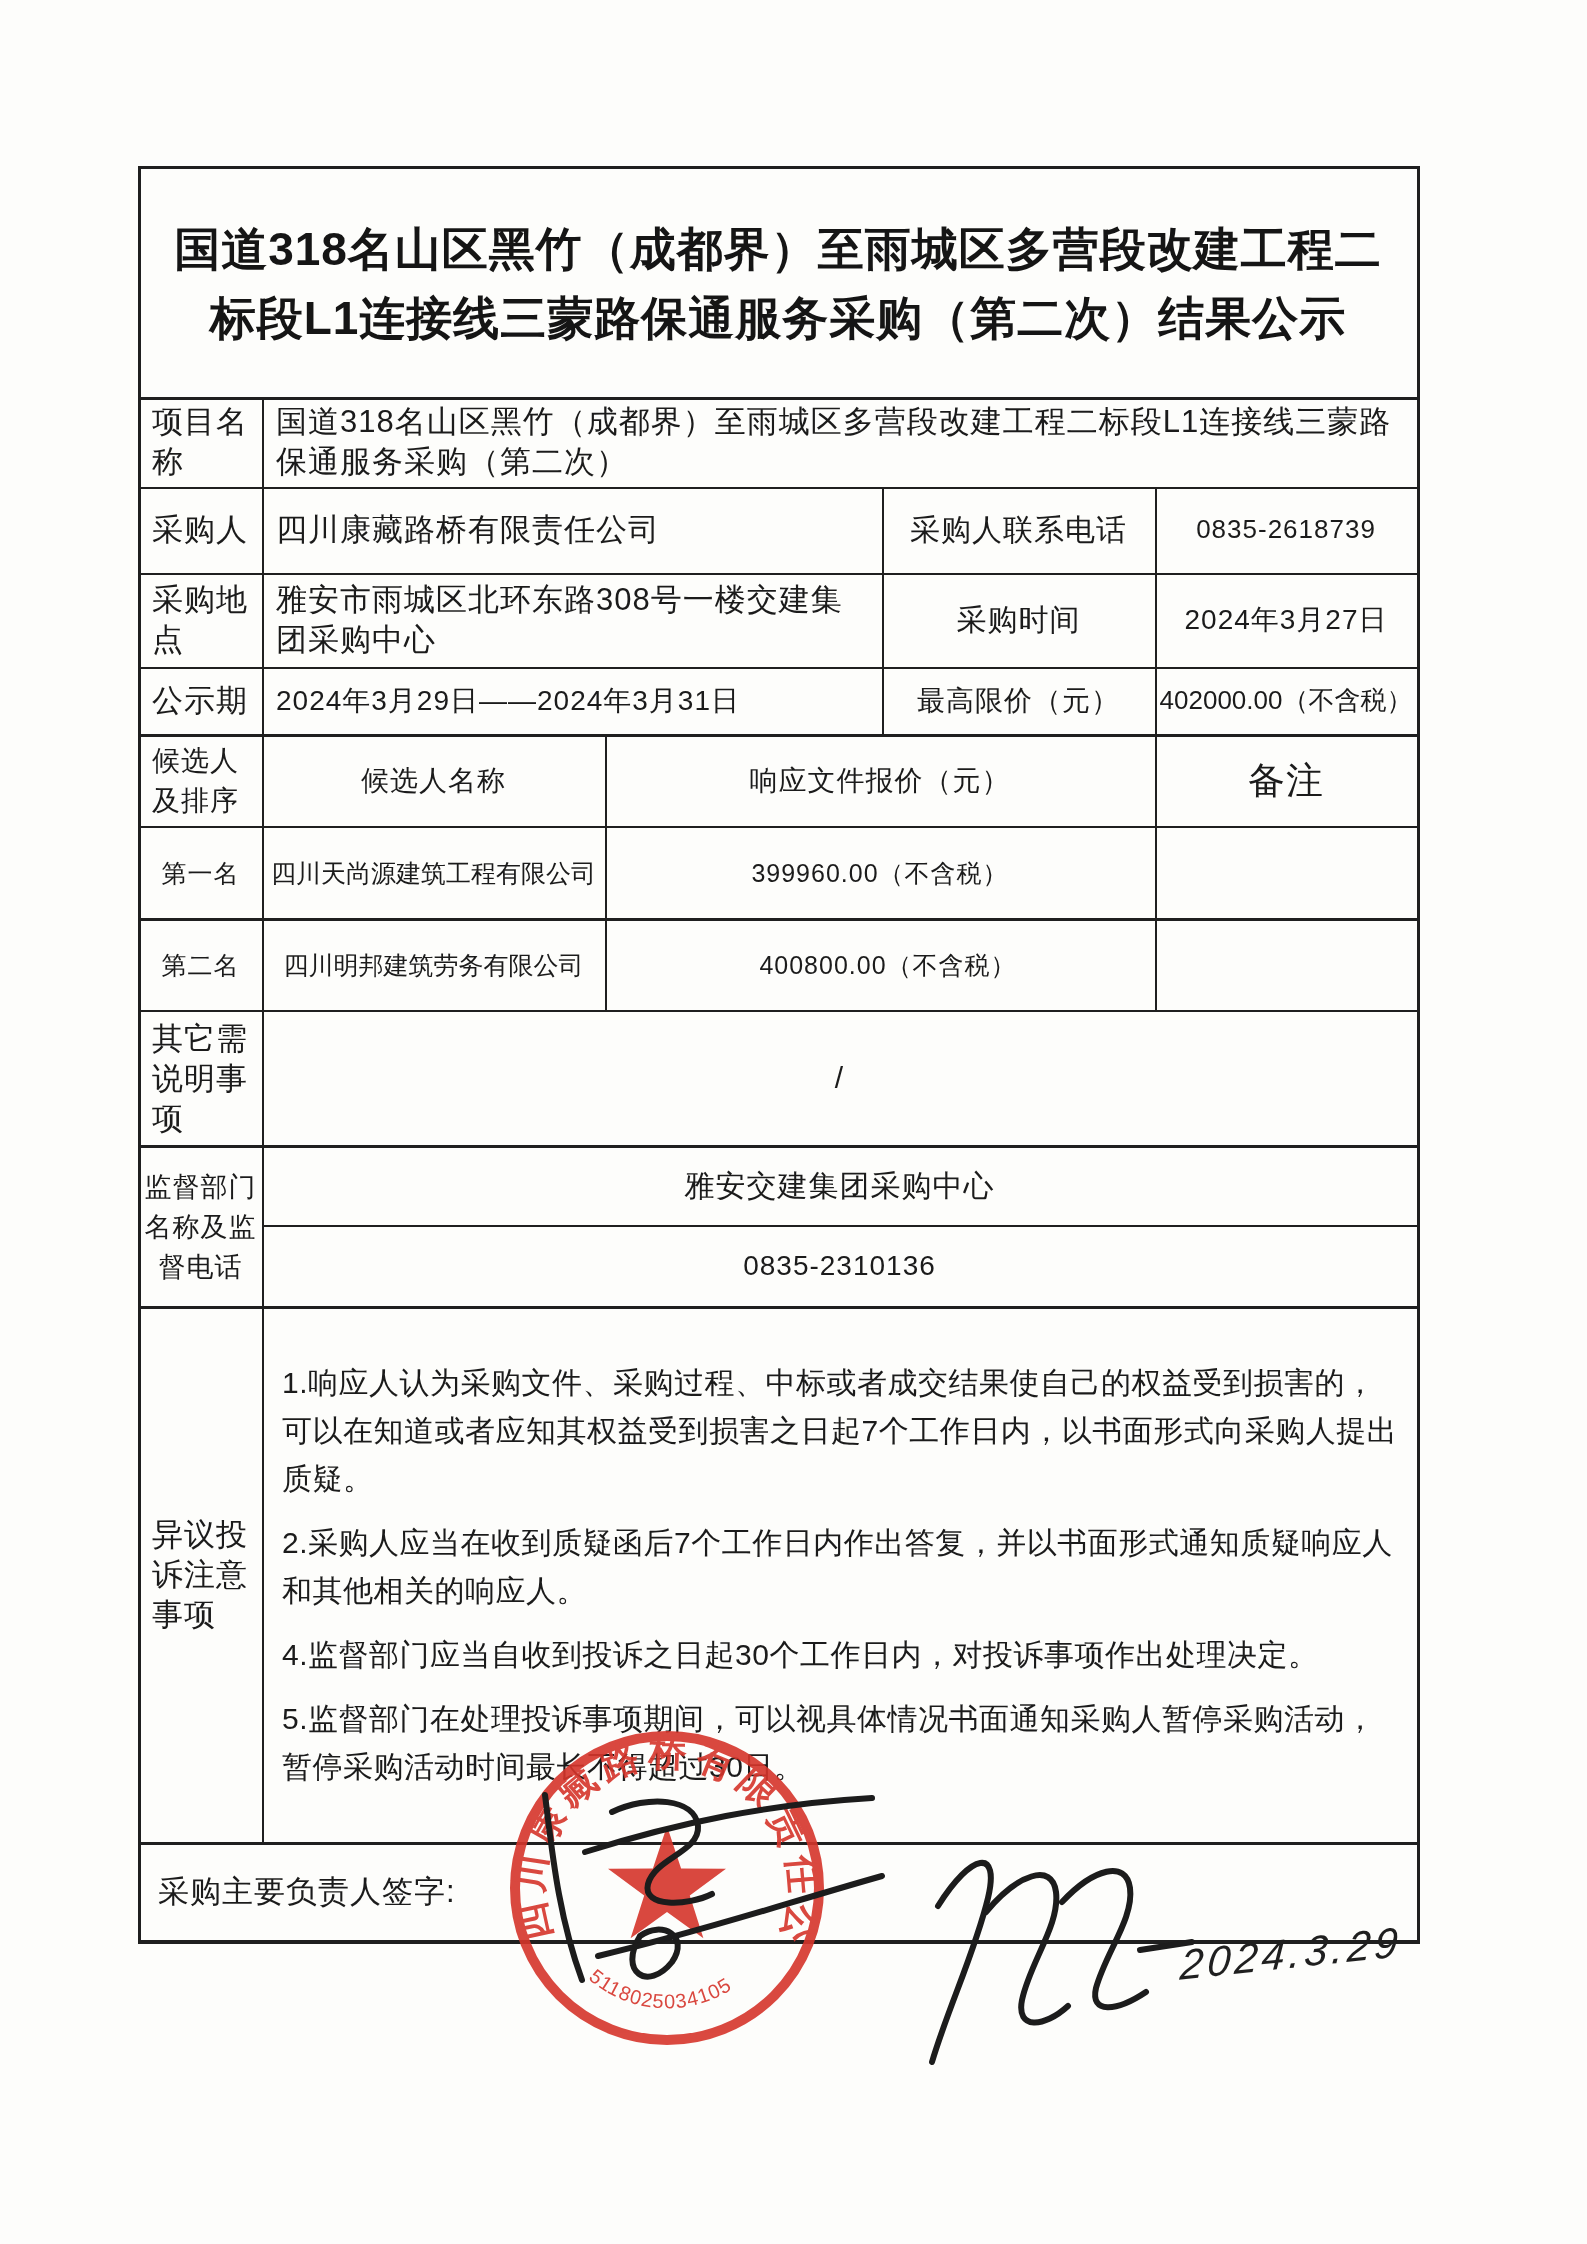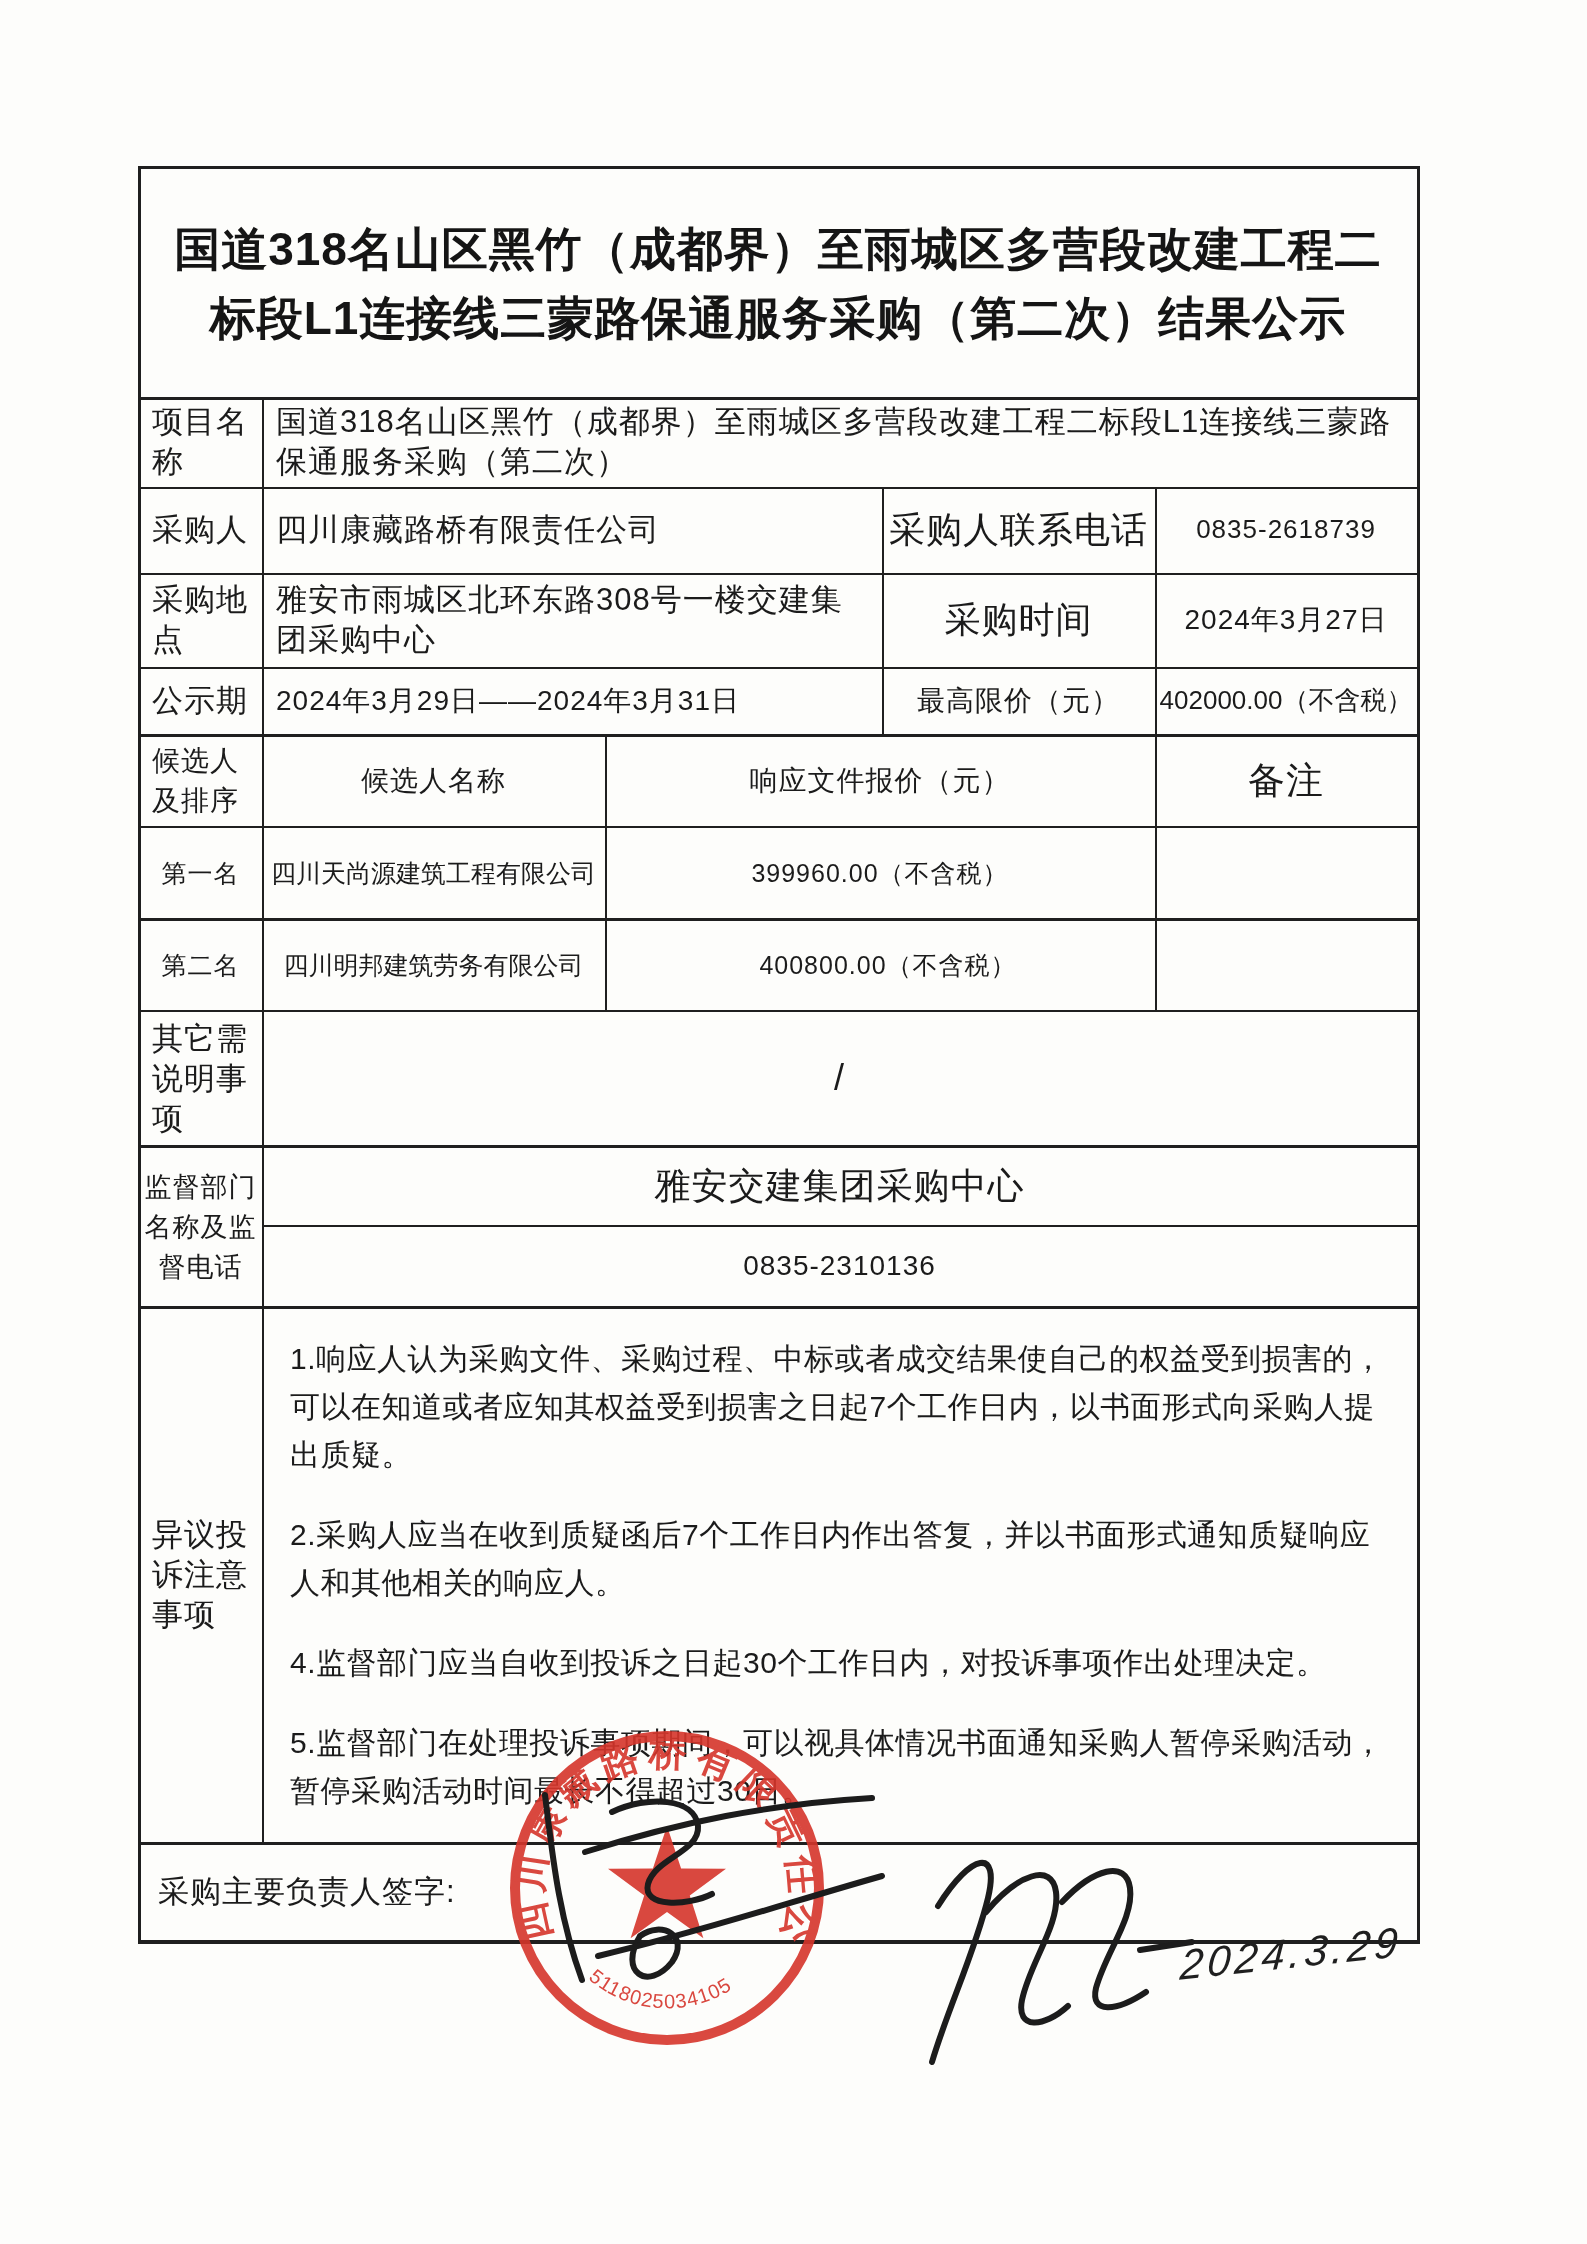--- a/index.html
+++ b/index.html
@@ -6,37 +6,37 @@
   body{
     width:1587px;height:2244px;position:relative;
     background:#fdfdfb;
     font-family:"Liberation Sans","DejaVu Sans",sans-serif;
     color:#1b1b1b;
     overflow:hidden;
   }
   .line{position:absolute;background:#1f1f1f;}
   .cell{
     position:absolute;display:flex;align-items:center;box-sizing:border-box;
-    font-size:36px;letter-spacing:1px;line-height:1.36;color:#1b1b1b;
+    font-size:30px;letter-spacing:1px;line-height:1.36;color:#1b1b1b;
   }
   .center{justify-content:center;text-align:center;}
   .left{padding-left:12px;padding-right:10px;text-align:left;}
   .title{
     position:absolute;left:141px;top:172px;width:1274px;height:224px;
     display:flex;align-items:center;justify-content:center;text-align:center;
     font-size:46px;font-weight:bold;line-height:1.5;letter-spacing:1px;
     padding:0 24px;box-sizing:border-box;color:#151515;
   }
   .big{font-size:31px;line-height:40px;}
   .small{font-size:25px;}
   .notes{
     position:absolute;left:274px;top:1307px;width:1133px;height:536px;
     display:flex;flex-direction:column;justify-content:center;box-sizing:border-box;
   }
-  .notes p{margin:16px;font-size:30px;line-height:48px;letter-spacing:0.5px;text-align:left;}
+  .notes p{margin:8px;font-size:30px;line-height:48px;letter-spacing:0.5px;text-align:left;}
   .overlay{position:absolute;left:0;top:0;pointer-events:none;}
   .sig{stroke:#1c1c1c;stroke-width:6;fill:none;stroke-linecap:round;stroke-linejoin:round;}
 </style>
 </head>
 <body>
 
 <div class="line" style="left:138px;top:166px;width:1282px;height:3px"></div>
 <div class="line" style="left:138px;top:1940px;width:1282px;height:4px"></div>
 <div class="line" style="left:138px;top:166px;width:3px;height:1778px"></div>
 <div class="line" style="left:1417px;top:166px;width:3px;height:1778px"></div>

